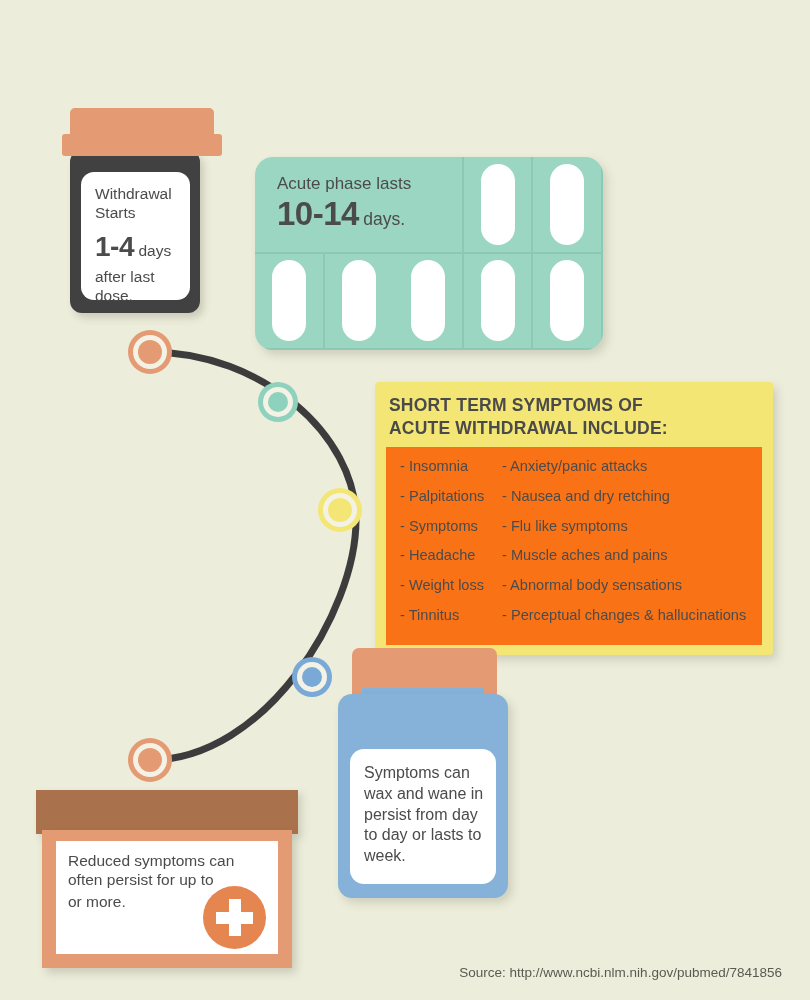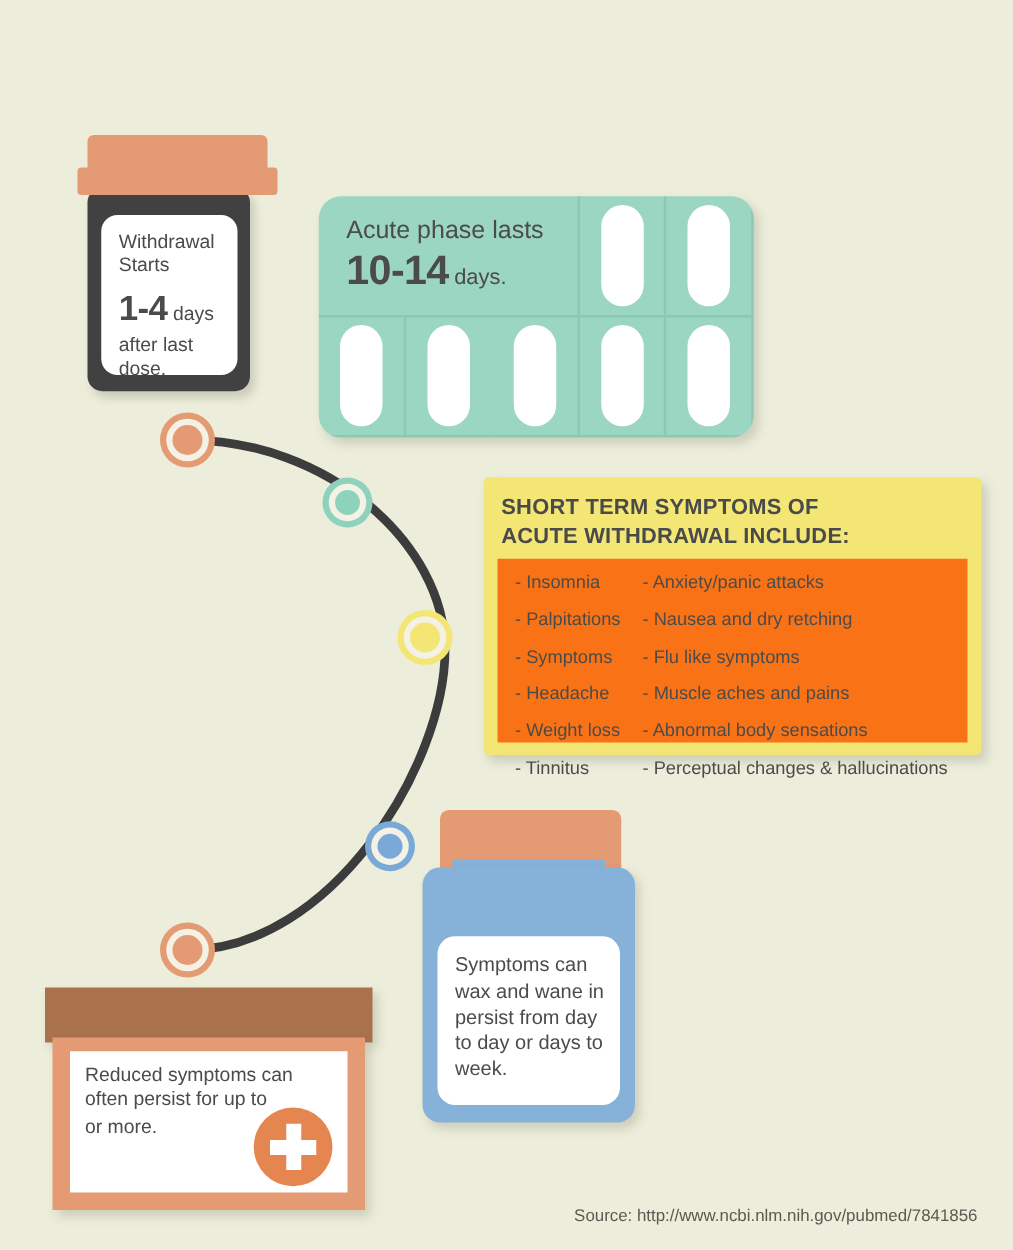--- a/index.html
+++ b/index.html
@@ -136,35 +136,35 @@
   .blister-cell .pill {
     width: 34px;
     height: 81px;
     background: #ffffff;
     border-radius: 17px;
   }
   .blister-text {
     color: #4b4b4b;
     line-height: 1.22;
   }
-  .blister-text .small { font-size: 20px; }
+  .blister-text .small { font-size: 17px; }
   .blister-text .big {
     font-size: 33px;
     font-weight: bold;
     letter-spacing: -0.5px;
   }
   .blister-text .unit { font-size: 17.5px; }
 
   
   .symptoms-card {
     position: absolute;
-    left: 387px;
+    left: 375px;
     top: 382px;
     width: 398px;
-    height: 222px;
+    height: 273px;
     background: #f4e675;
     border-radius: 4px;
     box-shadow: 4px 5px 8px rgba(120,120,100,0.25);
   }
   .symptoms-heading {
     position: absolute;
     left: 14px;
     top: 12px;
     font-size: 17.5px;
     font-weight: bold;
@@ -431,21 +431,21 @@
   </div>
 
   <div class="bottle-blue-wrap">
     <div class="bottle-blue-cap"></div>
     <div class="bottle-blue-neck"></div>
     <div class="bottle-blue-body"></div>
     <div class="bottle-blue-label lbl">
       <div class="md">Symptoms can</div>
       <div class="md">wax and wane in</div>
       <div class="md">persist from day</div>
-      <div class="md">to day or days to</div>
+      <div class="md">to day or lasts to</div>
       <div class="md">week.</div>
     </div>
   </div>
 
   <div class="medbox-lid"></div>
   <div class="medbox-body"></div>
   <div class="medbox-label lbl">
     <div class="sm">Reduced symptoms can</div>
     <div class="sm">often persist for up to</div>
     <div class="sm" style="margin-top:3px;">or more.</div>

